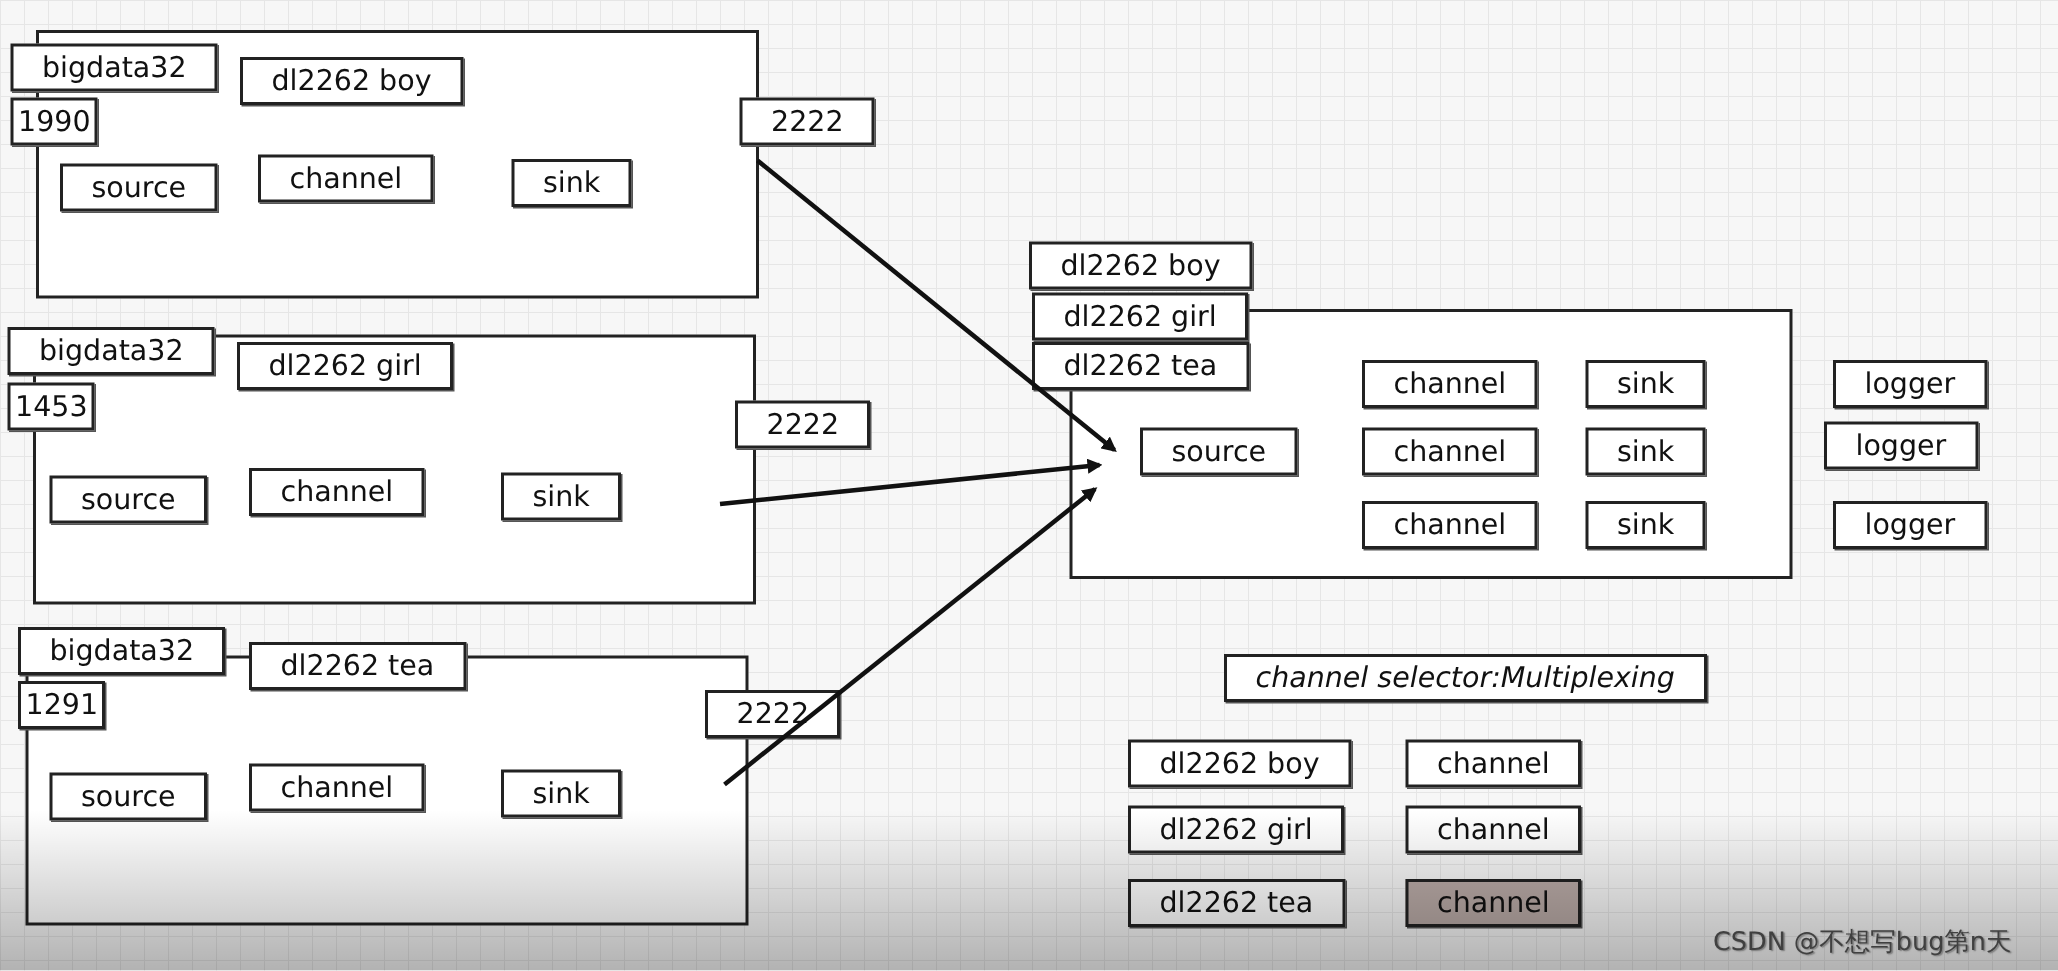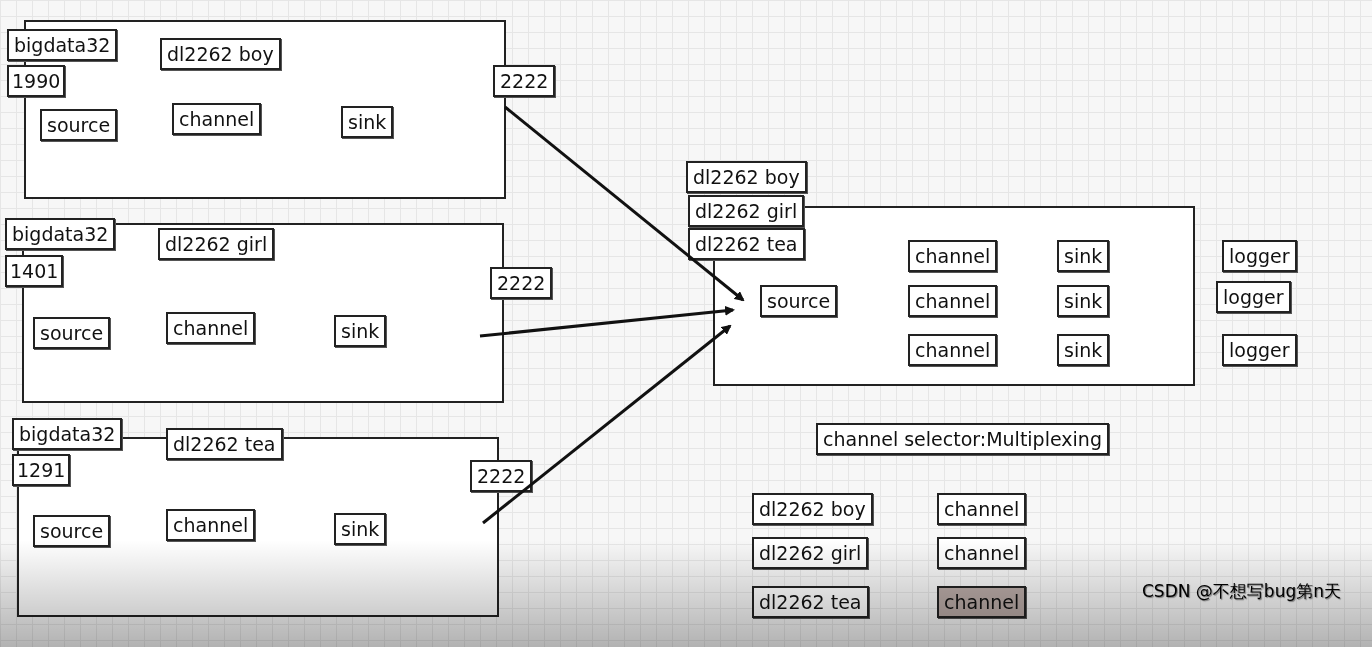--- a/index.html
+++ b/index.html
@@ -16,45 +16,45 @@
   .shade {
     position:absolute; left:0; top:540px; width:1372px; height:107px;
     background:linear-gradient(rgba(0,0,0,0), rgba(0,0,0,0.28));
     pointer-events:none; z-index:5;
   }
   .frame {
     position:absolute; background:#fff; border:2px solid #222; box-sizing:border-box;
   }
   .lbl {
     position:absolute; background:#fff; border:2px solid #222; box-sizing:border-box;
-    font-size:19px; line-height:24px; padding:2px 5px; white-space:nowrap; z-index:2;
+    font-size:19px; line-height:24px; padding:2px 19px; white-space:nowrap; z-index:2;
     box-shadow:1px 1px 0 #555;
   }
   .lbl.sel { background:#b9aaa6; }
   svg.arrows { position:absolute; left:0; top:0; z-index:3; pointer-events:none; }
   .watermark {
-    position:absolute; left:1142px; top:580px; font-size:17px; color:#000000;
+    position:absolute; left:1142px; top:616px; font-size:17px; color:#404040;
     text-shadow:1px 1px 1px #777; z-index:6; white-space:nowrap;
   }
 </style>
 </head>
 <body>
 
 <div class="frame" style="left:24px;top:20px;width:482px;height:179px;"></div>
 <div class="lbl" style="left:7px;top:29px;">bigdata32</div>
 <div class="lbl" style="left:7px;top:65px;padding:2px 3px;">1990</div>
 <div class="lbl" style="left:160px;top:38px;">dl2262 boy</div>
 <div class="lbl" style="left:40px;top:109px;">source</div>
 <div class="lbl" style="left:172px;top:103px;">channel</div>
 <div class="lbl" style="left:341px;top:106px;">sink</div>
 <div class="lbl" style="left:493px;top:65px;">2222</div>
 
 <div class="frame" style="left:22px;top:223px;width:482px;height:180px;"></div>
 <div class="lbl" style="left:5px;top:218px;">bigdata32</div>
-<div class="lbl" style="left:5px;top:255px;padding:2px 3px;">1401</div>
+<div class="lbl" style="left:5px;top:255px;padding:2px 3px;">1453</div>
 <div class="lbl" style="left:158px;top:228px;">dl2262 girl</div>
 <div class="lbl" style="left:33px;top:317px;">source</div>
 <div class="lbl" style="left:166px;top:312px;">channel</div>
 <div class="lbl" style="left:334px;top:315px;">sink</div>
 <div class="lbl" style="left:490px;top:267px;">2222</div>
 
 <div class="frame" style="left:17px;top:437px;width:482px;height:180px;"></div>
 <div class="lbl" style="left:12px;top:418px;">bigdata32</div>
 <div class="lbl" style="left:12px;top:454px;padding:2px 3px;">1291</div>
 <div class="lbl" style="left:166px;top:428px;">dl2262 tea</div>
@@ -71,21 +71,21 @@
 <div class="lbl" style="left:908px;top:240px;">channel</div>
 <div class="lbl" style="left:908px;top:285px;">channel</div>
 <div class="lbl" style="left:908px;top:334px;">channel</div>
 <div class="lbl" style="left:1057px;top:240px;">sink</div>
 <div class="lbl" style="left:1057px;top:285px;">sink</div>
 <div class="lbl" style="left:1057px;top:334px;">sink</div>
 <div class="lbl" style="left:1222px;top:240px;">logger</div>
 <div class="lbl" style="left:1216px;top:281px;">logger</div>
 <div class="lbl" style="left:1222px;top:334px;">logger</div>
 
-<div class="lbl" style="left:816px;top:423px;">channel selector:Multiplexing</div>
+<div class="lbl" style="left:816px;top:436px;font-style:italic;">channel selector:Multiplexing</div>
 <div class="lbl" style="left:752px;top:493px;">dl2262 boy</div>
 <div class="lbl" style="left:937px;top:493px;">channel</div>
 <div class="lbl" style="left:752px;top:537px;">dl2262 girl</div>
 <div class="lbl" style="left:937px;top:537px;">channel</div>
 <div class="lbl" style="left:752px;top:586px;">dl2262 tea</div>
 <div class="lbl sel" style="left:937px;top:586px;">channel</div>
 
 <svg class="arrows" width="1372" height="647" viewBox="0 0 1372 647">
   <defs>
     <marker id="ah" markerWidth="10" markerHeight="10" refX="8" refY="5" orient="auto" markerUnits="userSpaceOnUse">

